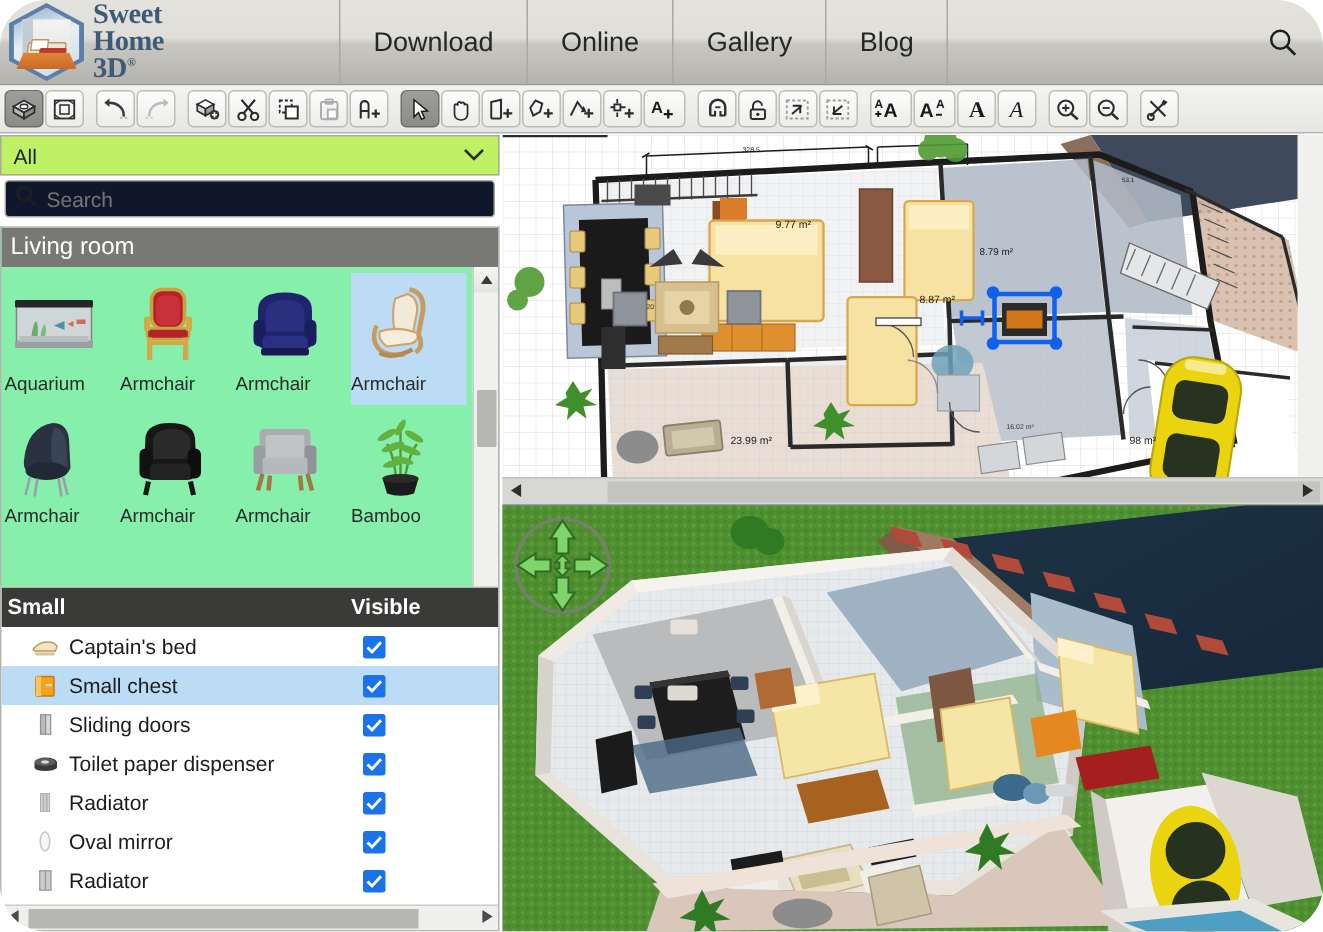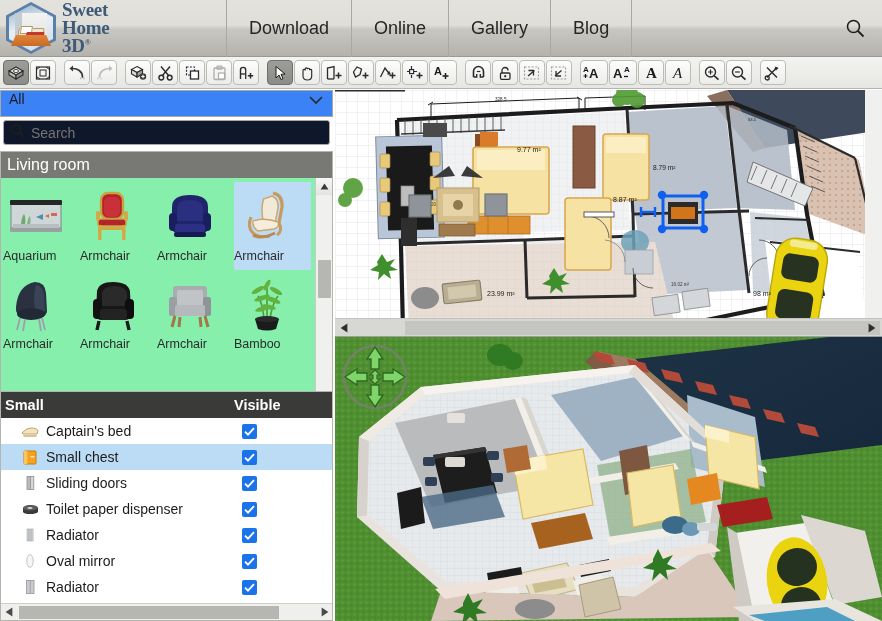--- a/index.html
+++ b/index.html
@@ -90,22 +90,22 @@
     background: linear-gradient(to bottom,#9d9d99 0%,#8b8b87 100%);
     border-color:#6f6f6b;
   }
   .tbtn svg { display:block; }
 
   
   #left { position: absolute; left: 0; top: 90px; width: 333px; height: 531px; background:#fff; }
 
   #cat-select {
     position: relative; margin: 0; height: 27px; width: 333px;
-    background: #3b82f6; border: 1px solid #a9a9a4;
-    display: flex; align-items: flex-start; padding: 0 8px; cursor: pointer;
+    background: #bef264; border: 1px solid #a9a9a4;
+    display: flex; align-items: center; padding: 0 8px; cursor: pointer;
   }
   #cat-select .lbl { font-size: 14px; color: #1e1e1e; }
   #cat-select .chev { margin-left: auto; }
 
   #search-row {
     margin: 3px 3px 0 3px; height: 25px; width: 327px;
     background: #0f172a; border: 1px solid #a9a9a4; border-radius: 3px;
     display: flex; align-items: center; padding: 0 6px;
   }
   #search-row input {
@@ -201,21 +201,21 @@
     position: absolute; left: 335px; top: 337px; width: 547px; height: 284px;
     overflow: hidden; background: #4f8a37;
   }
 
   
   #divider {
     position:absolute; left:335px; top:336px; width:547px; height:2px; background:#9e9e9a;
   }
 
   svg { overflow: visible; }
-  .no-sel { user-select: none; }
+  .no-sel { user-select: none; border-radius: 31px; }
 </style>
 </head>
 <body>
 
 <div id="app" class="no-sel">
 
   <div id="header">
     <div id="logo-wrap">
       <div id="logo-hex">
         <div class="hexbox"></div>

